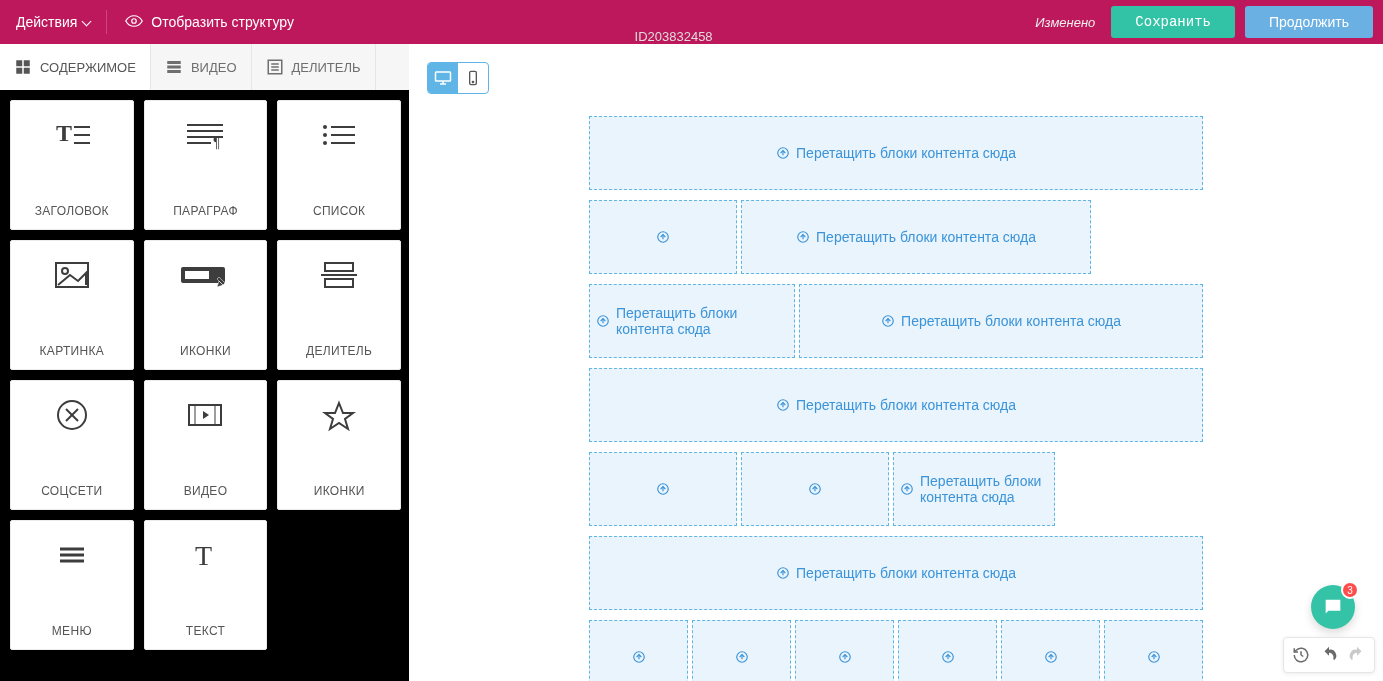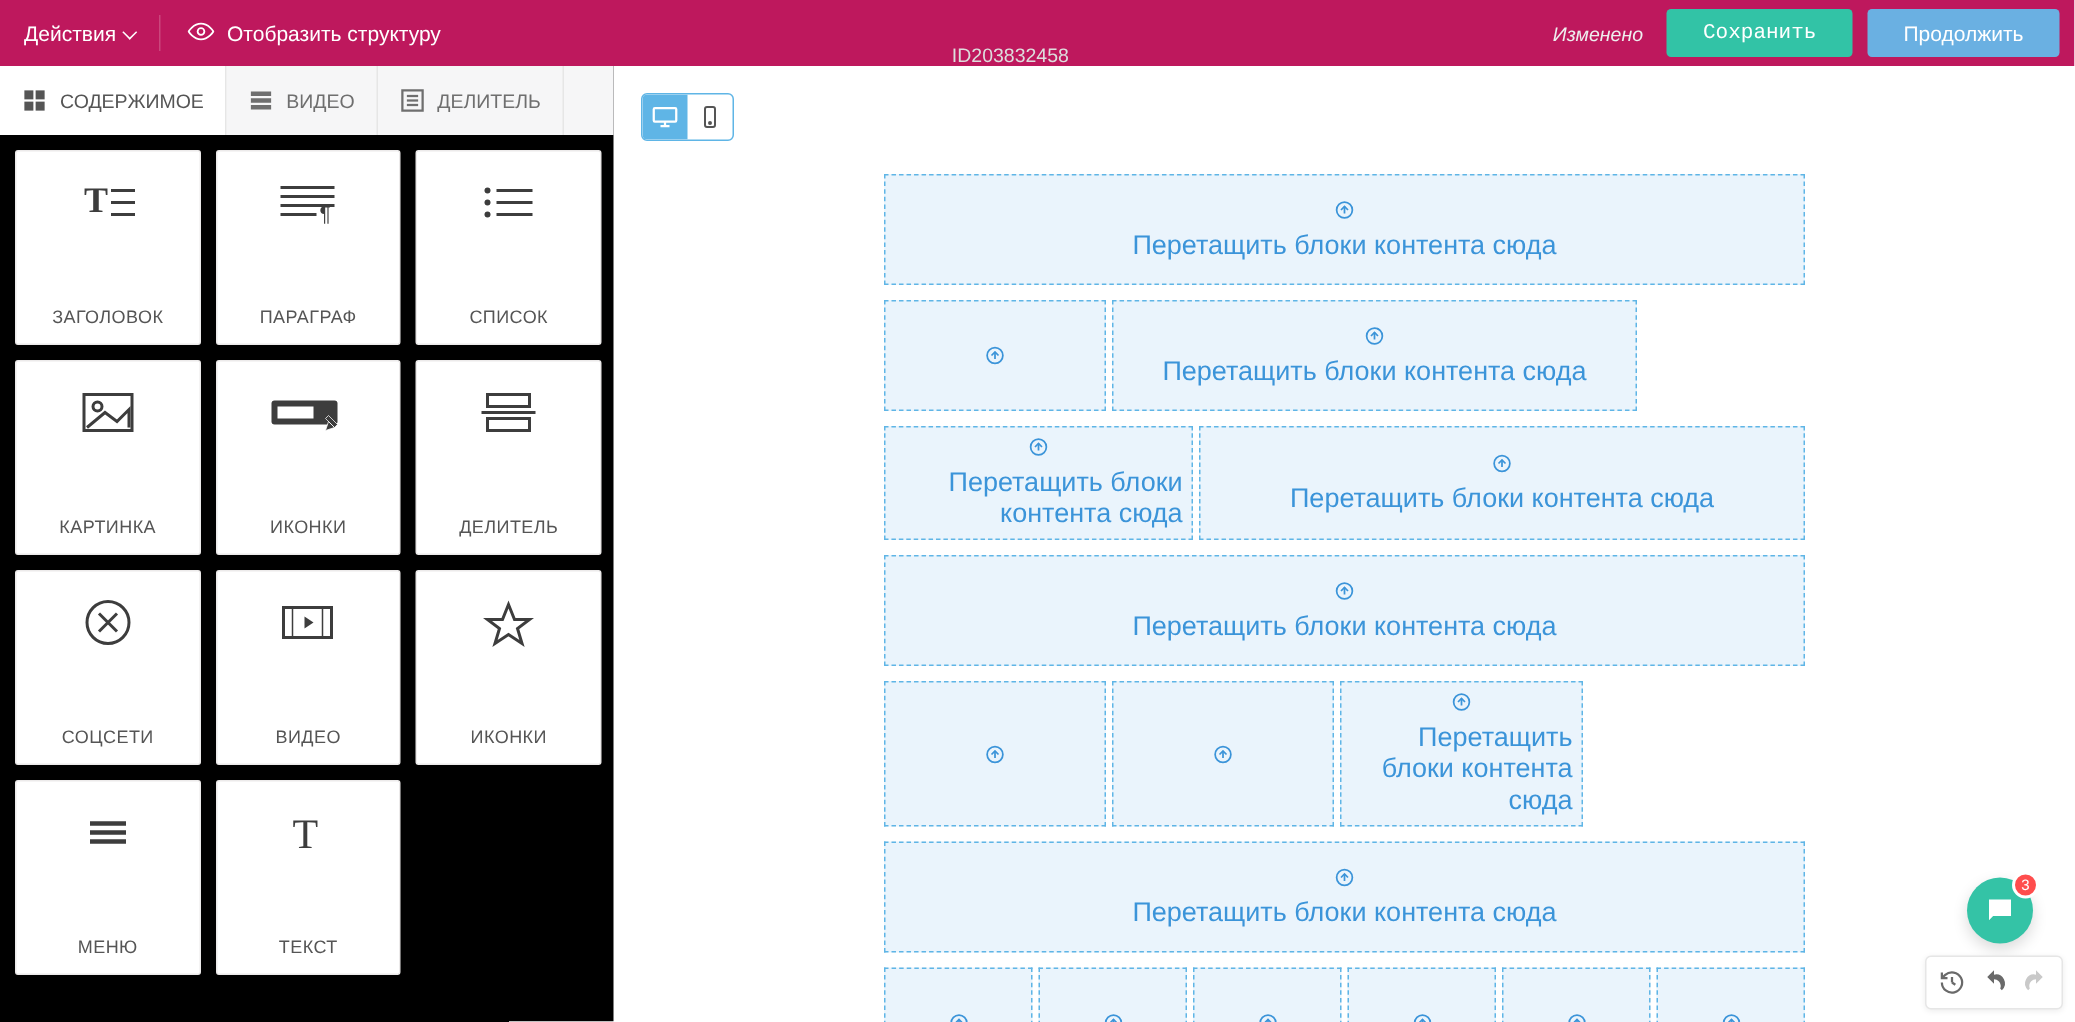--- a/index.html
+++ b/index.html
@@ -31,21 +31,21 @@
   .block .icon-slot { height: 46px; display: flex; align-items: center; justify-content: center; color: #3d3d3d; }
   .block .label { font-size: 12px; color: #555; letter-spacing: 0.3px; margin-top: 28px; }
 
   .canvas { flex: 1; position: relative; overflow: auto; background: #fff; }
   .device-toggle { position: absolute; top: 18px; left: 18px; display: flex; border: 1px solid #5fb5e6; border-radius: 4px; overflow: hidden; background: #fff; }
   .device-btn { width: 30px; height: 30px; display: flex; align-items: center; justify-content: center; cursor: pointer; color: #555; }
   .device-btn.active { background: #5fb5e6; color: #fff; }
 
   .template-area { margin: 20px 180px 20px 180px; padding-top: 52px; }
   .drop-row { display: flex; gap: 4px; margin-bottom: 10px; }
-  .drop-cell { flex: 1 1 0; border: 1px dashed #5fb5e6; background: #eaf4fc; min-height: 74px; display: flex; flex-direction: column; align-items: center; justify-content: center; gap: 6px; text-align: right; color: #3b94d9; font-size: 18px; padding: 6px; }
+  .drop-cell { flex: 1 1 0; border: 1px dashed #5fb5e6; background: #eaf4fc; min-height: 74px; display: flex; flex-direction: row; align-items: center; justify-content: center; gap: 6px; text-align: left; color: #3b94d9; font-size: 14px; padding: 6px; }
   .drop-cell .up-icon { width: 14px; height: 14px; display: inline-flex; align-items: center; justify-content: center; }
   .drop-cell.narrow { flex: 0 0 148px; }
 
   
   .chat-widget { position: absolute; right: 28px; bottom: 52px; width: 44px; height: 44px; border-radius: 50%; background: #34c3a6; display: flex; align-items: center; justify-content: center; box-shadow: 0 4px 10px rgba(0,0,0,0.15); cursor: pointer; }
   .chat-widget svg { width: 22px; height: 22px; fill: #fff; }
   .chat-badge { position: absolute; top: -4px; right: -4px; width: 18px; height: 18px; border-radius: 50%; background: #ff4d4d; color: #fff; font-size: 10px; display: flex; align-items: center; justify-content: center; border: 2px solid #fff; }
 
   .history-bar { position: absolute; right: 8px; bottom: 8px; display: flex; gap: 2px; background: #fff; border: 1px solid #e6e6e6; border-radius: 4px; padding: 4px; box-shadow: 0 1px 4px rgba(0,0,0,0.08); }
   .history-btn { width: 26px; height: 26px; display: flex; align-items: center; justify-content: center; color: #6a6a6a; cursor: pointer; }

